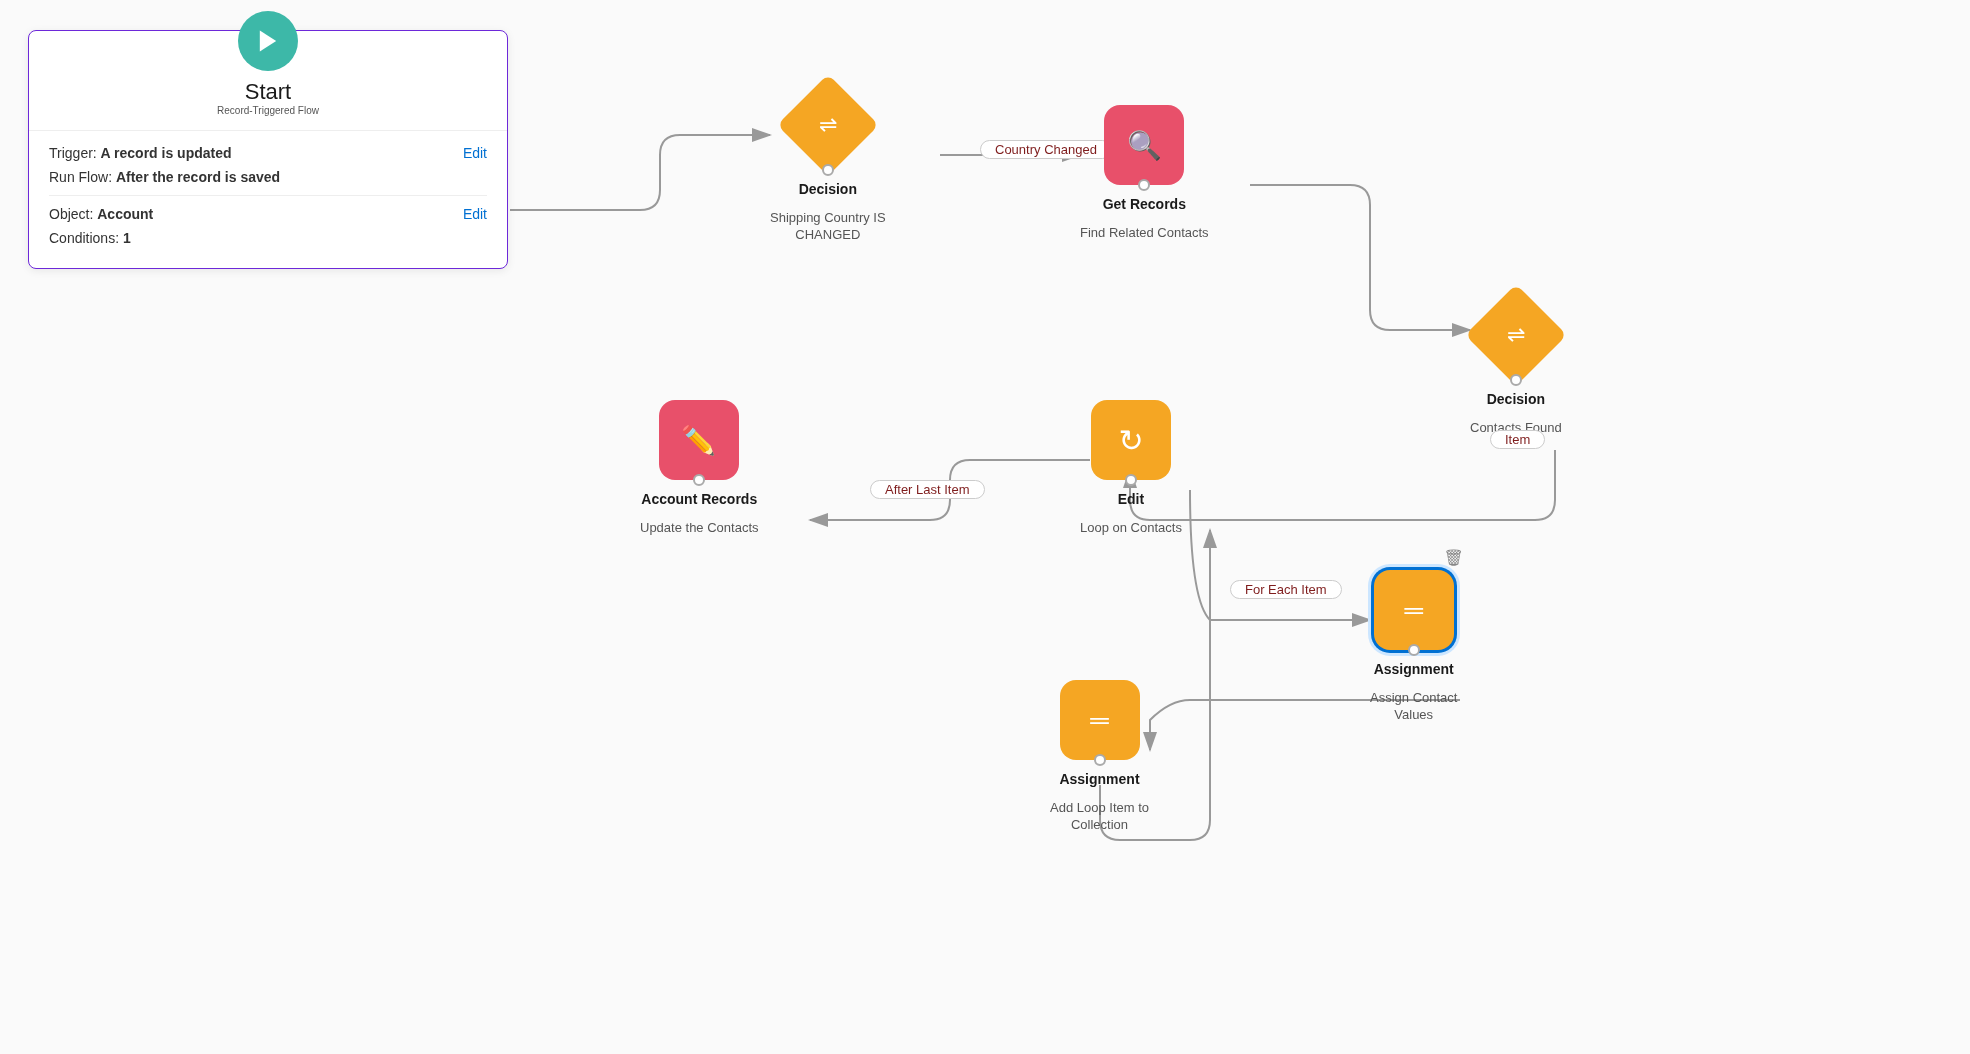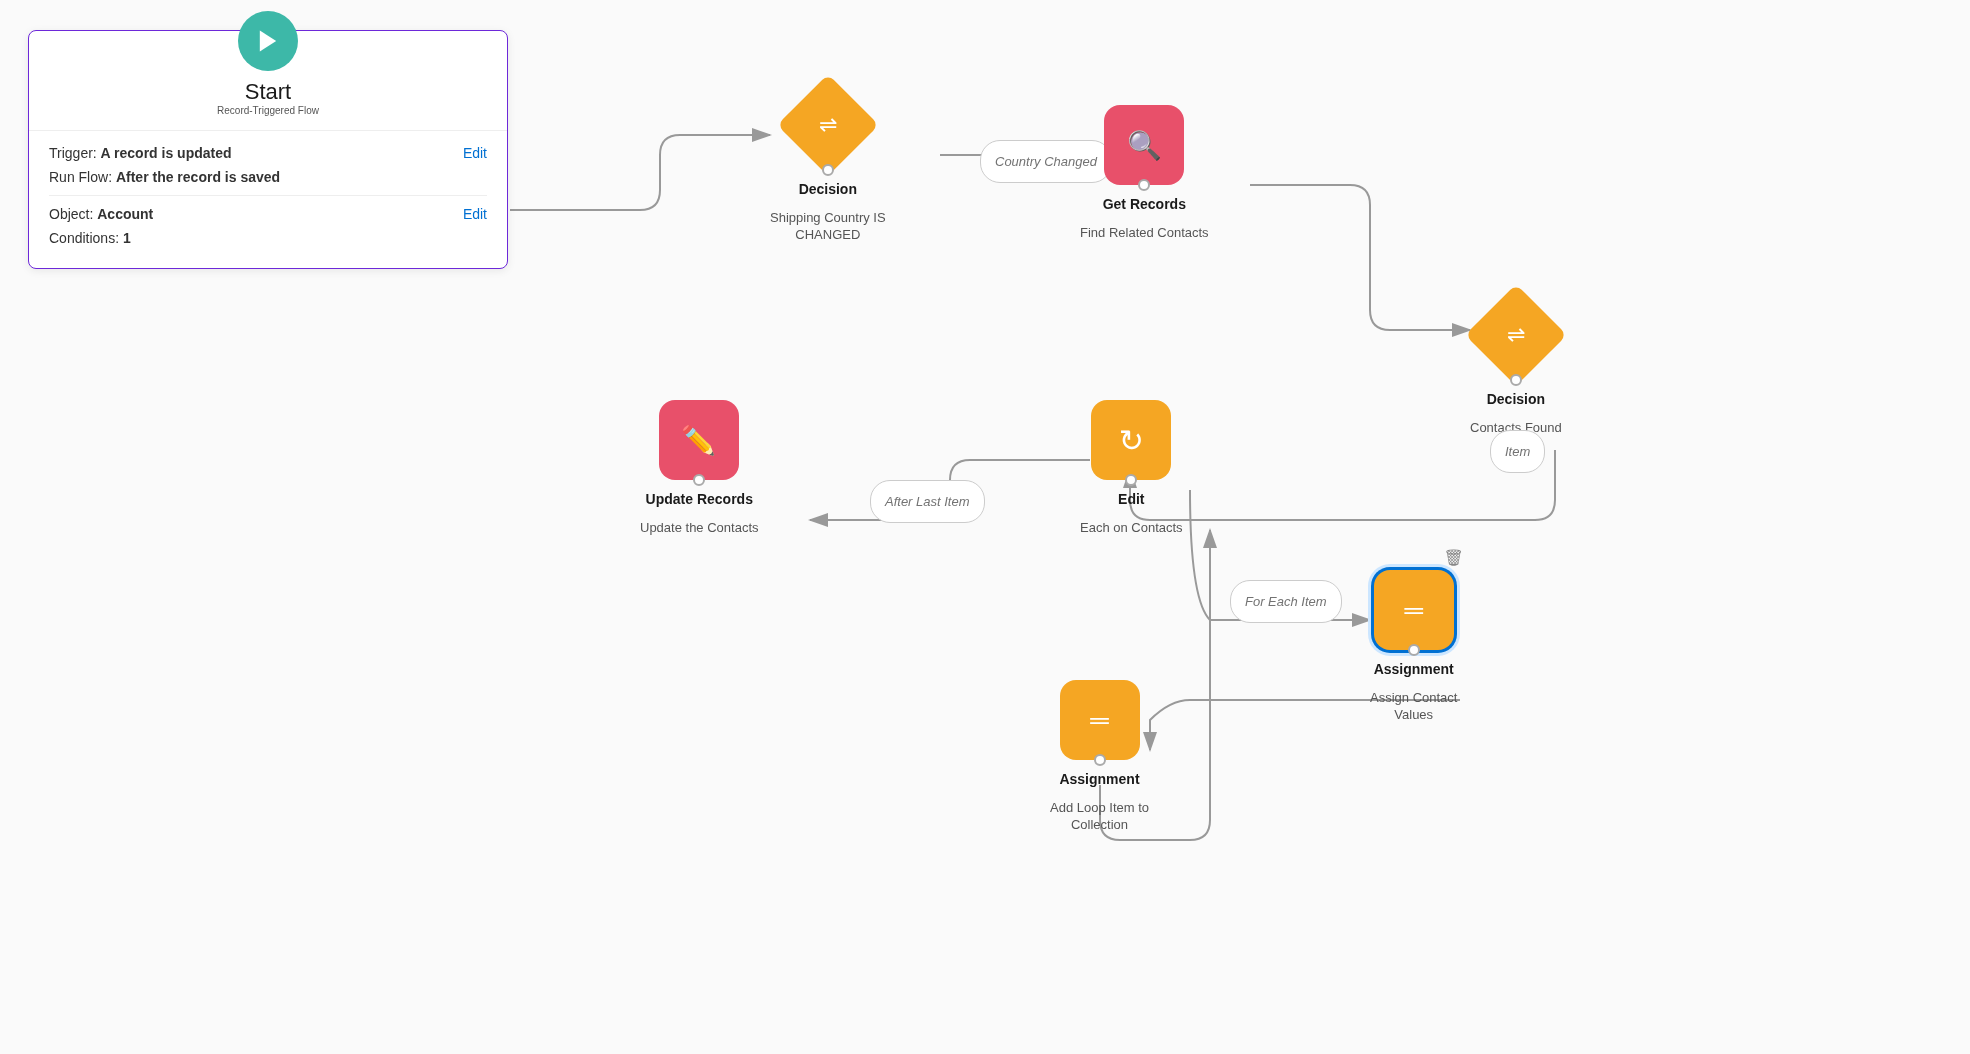--- a/index.html
+++ b/index.html
@@ -163,25 +163,24 @@
       line-height: 1.3;
       margin-top: 12px;
     }
 
     
     .pill {
       position: absolute;
       background: white;
       border: 1px solid #ccc;
       border-radius: 20px;
-      padding: 13px 14px;
+      padding: 1px 14px;
       font-size: 13px;
-      color: #737373;
+      color: #7f1d1d;
       white-space: nowrap;
-      font-style: italic;
     }
 
     
     .arrows-svg {
       position: absolute;
       top: 0;
       left: 0;
       width: 100%;
       height: 100%;
       pointer-events: none;
@@ -295,33 +294,33 @@
   </div>
 
   <div class="pill" style="left: 1490px; top: 430px;">Item</div>
 
   <div class="node" style="left: 1080px; top: 400px;">
     <div class="rounded-square orange">
       <span style="font-size:30px;">↻</span>
       <div class="node-dot"></div>
     </div>
     <div class="node-label">Edit</div>
-    <div class="node-sub">Each on Contacts</div>
+    <div class="node-sub">Loop on Contacts</div>
   </div>
 
   <div class="pill" style="left: 870px; top: 480px;">After Last Item</div>
 
   <div class="pill" style="left: 1230px; top: 580px;">For Each Item</div>
 
   <div class="node" style="left: 640px; top: 400px;">
     <div class="rounded-square pink">
       <span>✏️</span>
       <div class="node-dot"></div>
     </div>
-    <div class="node-label">Update Records</div>
+    <div class="node-label">Account Records</div>
     <div class="node-sub">Update the Contacts</div>
   </div>
 
   <div class="node node-selected" style="left: 1370px; top: 570px;">
     <div style="position:relative;">
       <div class="rounded-square orange" style="box-shadow: 0 0 0 3px #0070d2, 0 0 0 6px #cce6ff;">
         <span style="font-size:26px;">═</span>
         <div class="node-dot"></div>
       </div>
       <div class="trash-icon">🗑</div>

